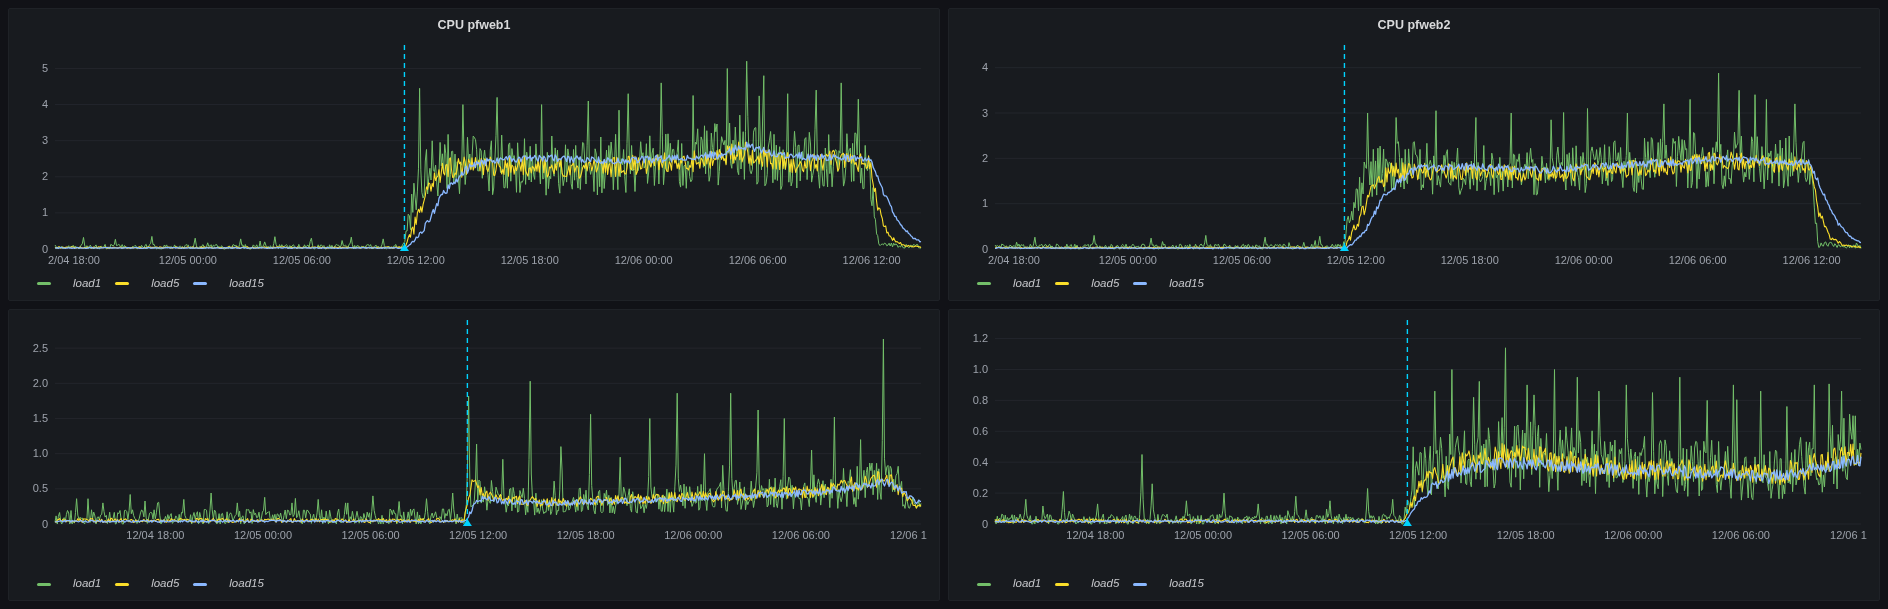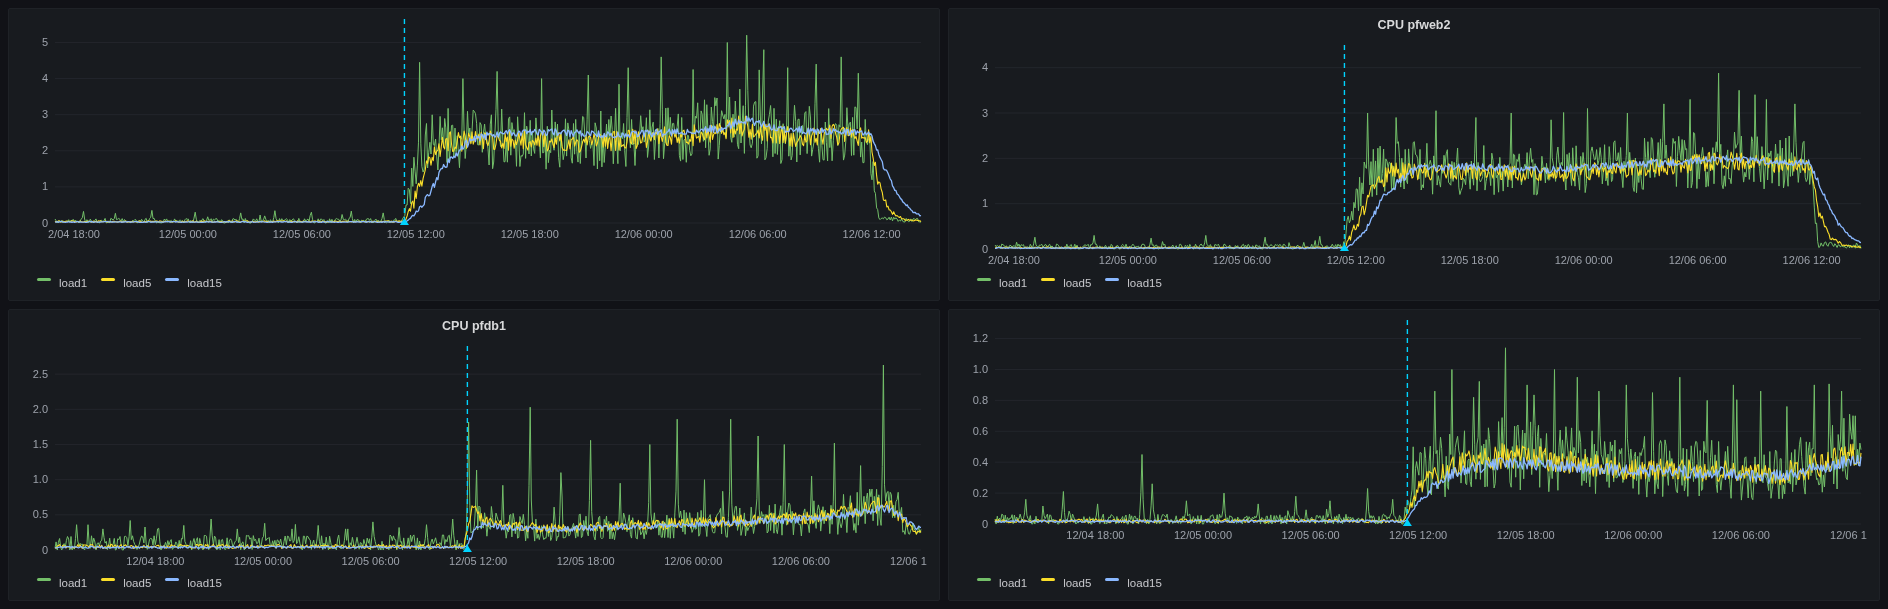--- a/index.html
+++ b/index.html
@@ -44,32 +44,35 @@
   svg text.xtick { text-anchor: middle; }
   .legend {
     display: flex;
     align-items: center;
     gap: 14px;
     height: 24px;
     padding-left: 18px;
   }
   .legend-item {
     display: inline-flex;
-    gap: 8px;
+    align-items: center;
+    gap: 22px;
     cursor: pointer;
+    font-style: italic;
   }
   .legend-mark { width: 14px; height: 3px; border-radius: 1.5px; display: inline-block; }
   .legend-label { color: #c7c8cc; font-size: 11.5px; line-height: 1; }
 </style>
 </head>
 <body>
 
 <div class="dash-grid">
 
   <section class="panel">
+    <header class="panel-title">CPU pfweb1</header>
     <div class="chart-wrap">
       <svg width="910" height="230">
           <line x1="36" x2="902" y1="210" y2="210" stroke="#23262c" stroke-width="1"></line>
           <text x="29" y="213.5" class="ytick">0</text>
           <line x1="36" x2="902" y1="173.8938053097345" y2="173.8938053097345" stroke="#23262c" stroke-width="1"></line>
           <text x="29" y="177.3938053097345" class="ytick">1</text>
           <line x1="36" x2="902" y1="137.78761061946904" y2="137.78761061946904" stroke="#23262c" stroke-width="1"></line>
           <text x="29" y="141.28761061946904" class="ytick">2</text>
           <line x1="36" x2="902" y1="101.68141592920355" y2="101.68141592920355" stroke="#23262c" stroke-width="1"></line>
           <text x="29" y="105.18141592920355" class="ytick">3</text>
@@ -147,21 +150,20 @@
           <span class="legend-label">load5</span>
         </span>
         <span class="legend-item">
           <span class="legend-mark" style="background: rgb(138, 184, 255);"></span>
           <span class="legend-label">load15</span>
         </span>
       </div>
   </section>
 
   <section class="panel">
-    <header class="panel-title">CPU pfdb1</header>
     <div class="chart-wrap">
       <svg width="910" height="230">
           <line x1="36" x2="902" y1="210" y2="210" stroke="#23262c" stroke-width="1"></line>
           <text x="29" y="213.5" class="ytick">0</text>
           <line x1="36" x2="902" y1="174.82758620689654" y2="174.82758620689654" stroke="#23262c" stroke-width="1"></line>
           <text x="29" y="178.32758620689654" class="ytick">0.5</text>
           <line x1="36" x2="902" y1="139.6551724137931" y2="139.6551724137931" stroke="#23262c" stroke-width="1"></line>
           <text x="29" y="143.1551724137931" class="ytick">1.0</text>
           <line x1="36" x2="902" y1="104.48275862068965" y2="104.48275862068965" stroke="#23262c" stroke-width="1"></line>
           <text x="29" y="107.98275862068965" class="ytick">1.5</text>

